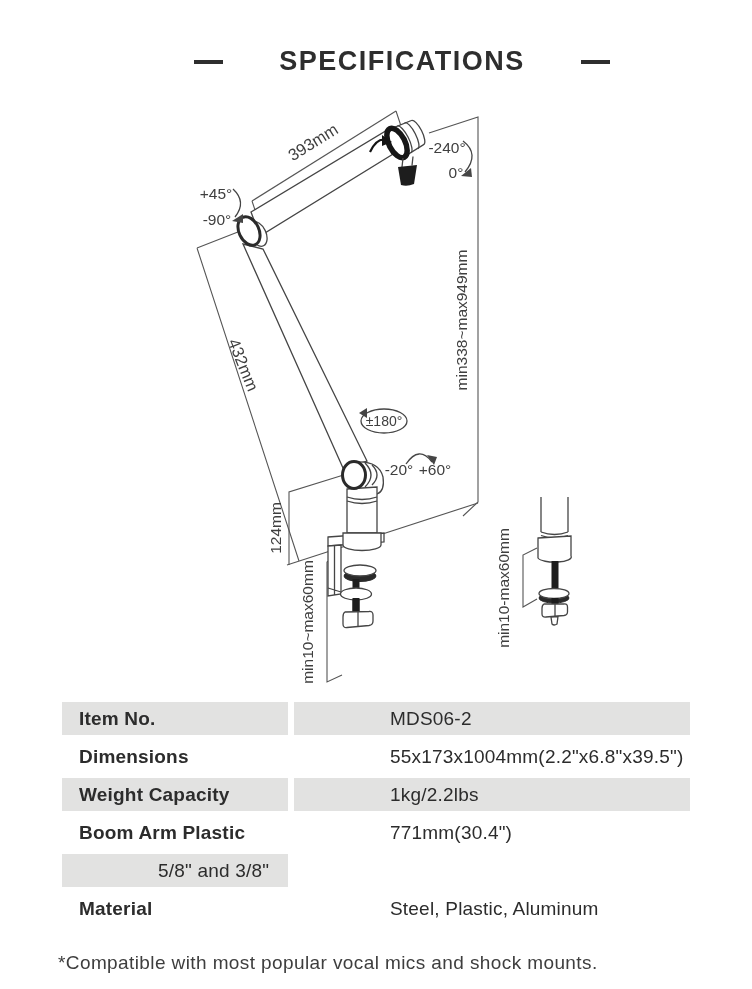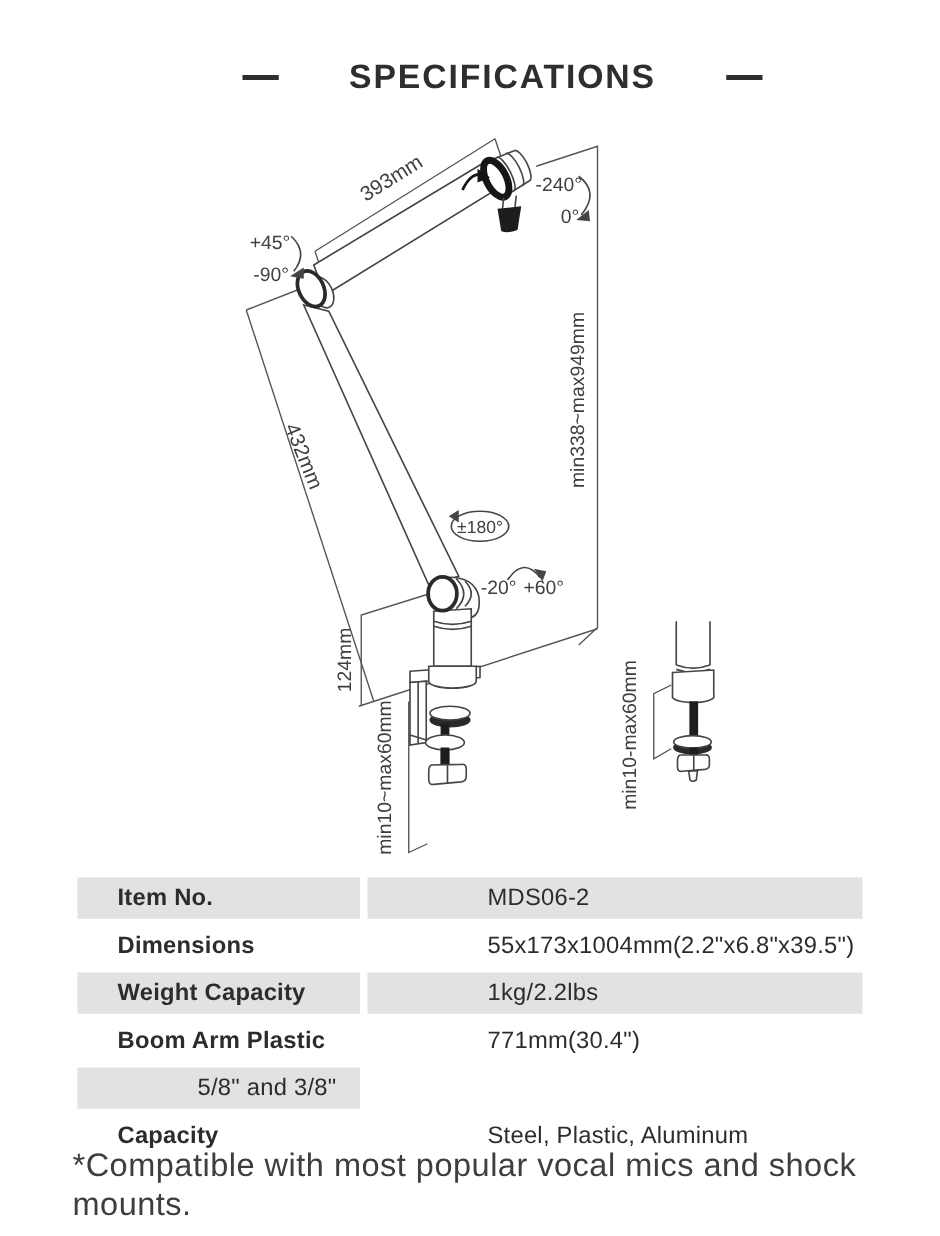--- a/index.html
+++ b/index.html
@@ -22,26 +22,26 @@
   .darkfill{fill:#2a2a2a;stroke:#2a2a2a;stroke-width:1;}
   .dlabel{font-family:"Liberation Sans",sans-serif;font-size:15.5px;fill:#3f3f3f;}
   .dlabel-big{font-family:"Liberation Sans",sans-serif;font-size:16.5px;fill:#3f3f3f;}
   .dlabel-sm{font-family:"Liberation Sans",sans-serif;font-size:14px;fill:#3f3f3f;}
 
   
   .spec-table{position:absolute;top:702px;left:62px;width:628px;}
   .row{display:grid;grid-template-columns:226px 396px;column-gap:6px;
        height:33px;margin-bottom:5px;}
   .cell{display:flex;align-items:center;font-size:19px;color:#2c2c2c;}
-  .cell.label{padding-left:32px;font-weight:bold;letter-spacing:0.2px;}
+  .cell.label{padding-left:17px;font-weight:bold;letter-spacing:0.2px;}
   .cell.value{padding-left:96px;font-weight:normal;letter-spacing:0.2px;}
   .row.alt .cell{background:#e2e2e1;}
 
   
-  .footnote{position:absolute;top:917px;left:58px;font-size:26px;color:#3e3e3e;
+  .footnote{position:absolute;top:952px;left:58px;font-size:19px;color:#3e3e3e;
             letter-spacing:0.4px;}
 </style>
 </head>
 <body>
 
 <div class="page">
 
   <div class="header">
     <span class="dash"></span>
     <h1>SPECIFICATIONS</h1>
@@ -179,20 +179,20 @@
       <div class="cell value">1kg/2.2lbs</div>
     </div>
     <div class="row">
       <div class="cell label">Boom Arm Plastic</div>
       <div class="cell value">771mm(30.4")</div>
     </div>
     <div class="row alt">
       <div class="cell value">5/8" and 3/8"</div>
     </div>
     <div class="row">
-      <div class="cell label">Capacity</div>
+      <div class="cell label">Material</div>
       <div class="cell value">Steel, Plastic, Aluminum</div>
     </div>
   </div>
 
   <div class="footnote">*Compatible with most popular vocal mics and shock mounts.</div>
 
 </div>
 
 </body></html>

